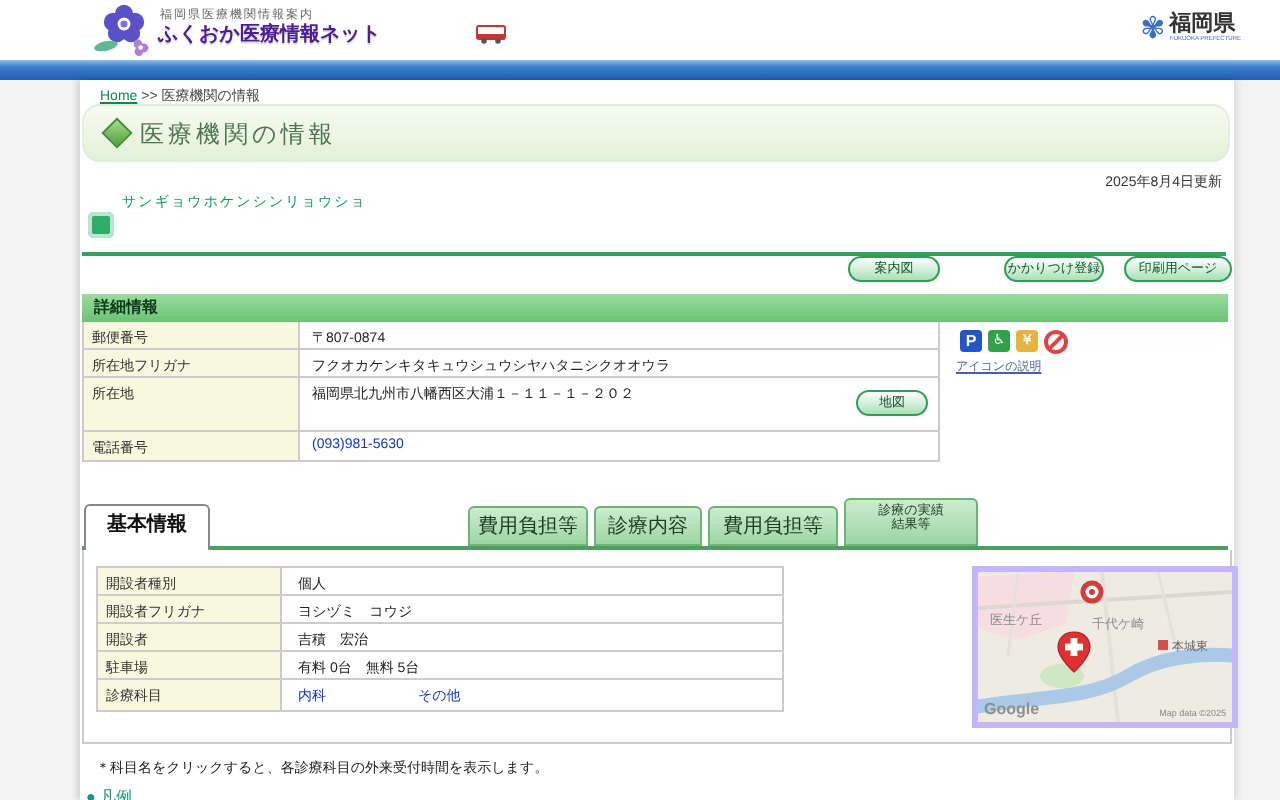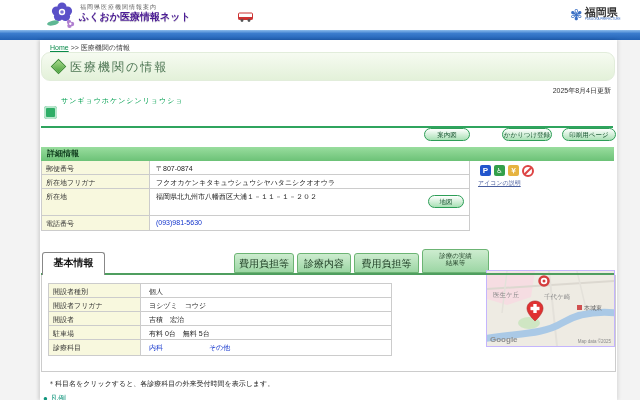--- a/index.html
+++ b/index.html
@@ -52,21 +52,21 @@
   #tabline{left:1px;top:233px;width:573px;height:2px;background:#4f9e5f;z-index:2;}
   #tab7{top:209px;height:24px;line-height:1.15;font-size:6.5px;padding-top:2px;}
   
   #tabbox{left:1px;top:235px;width:573px;height:96px;background:#fff;border:1px solid #ccc;border-top:none;}
   #basic-table{left:8px;top:243px;width:342px;border:1px solid #ccc;background:#fff;}
   .brow{display:flex;border-bottom:1px solid #ccc;height:13px;}
   .brow:last-child{border-bottom:none;height:15px;}
   .blabel{width:92px;background:#f8f8de;border-right:1px solid #ccc;font-size:7px;color:#333;padding:3px 0 0 4px;box-sizing:border-box;}
   .bvalue{flex:1;font-size:7px;color:#222;padding:3px 0 0 8px;box-sizing:border-box;}
   #dept-sonota{margin-left:44px;}
-  #map-frame{left:446px;top:230px;width:127px;height:75px;border:1px solid #c4b5fd;overflow:hidden;cursor:pointer;}
+  #map-frame{left:446px;top:243px;width:127px;height:75px;border:3px solid #c4b5fd;overflow:hidden;cursor:pointer;}
   #basic-note{left:8px;top:339px;font-size:7px;color:#222;}
   #partial-bottom{left:3px;top:353px;font-size:8px;color:#12967d;}
 </style>
 </head>
 <body>
 
 <div id="page">
 
   <div class="abs" id="topbar">
     <svg class="abs" style="left:45px;top:1px" width="34" height="28" viewBox="0 0 34 28">

